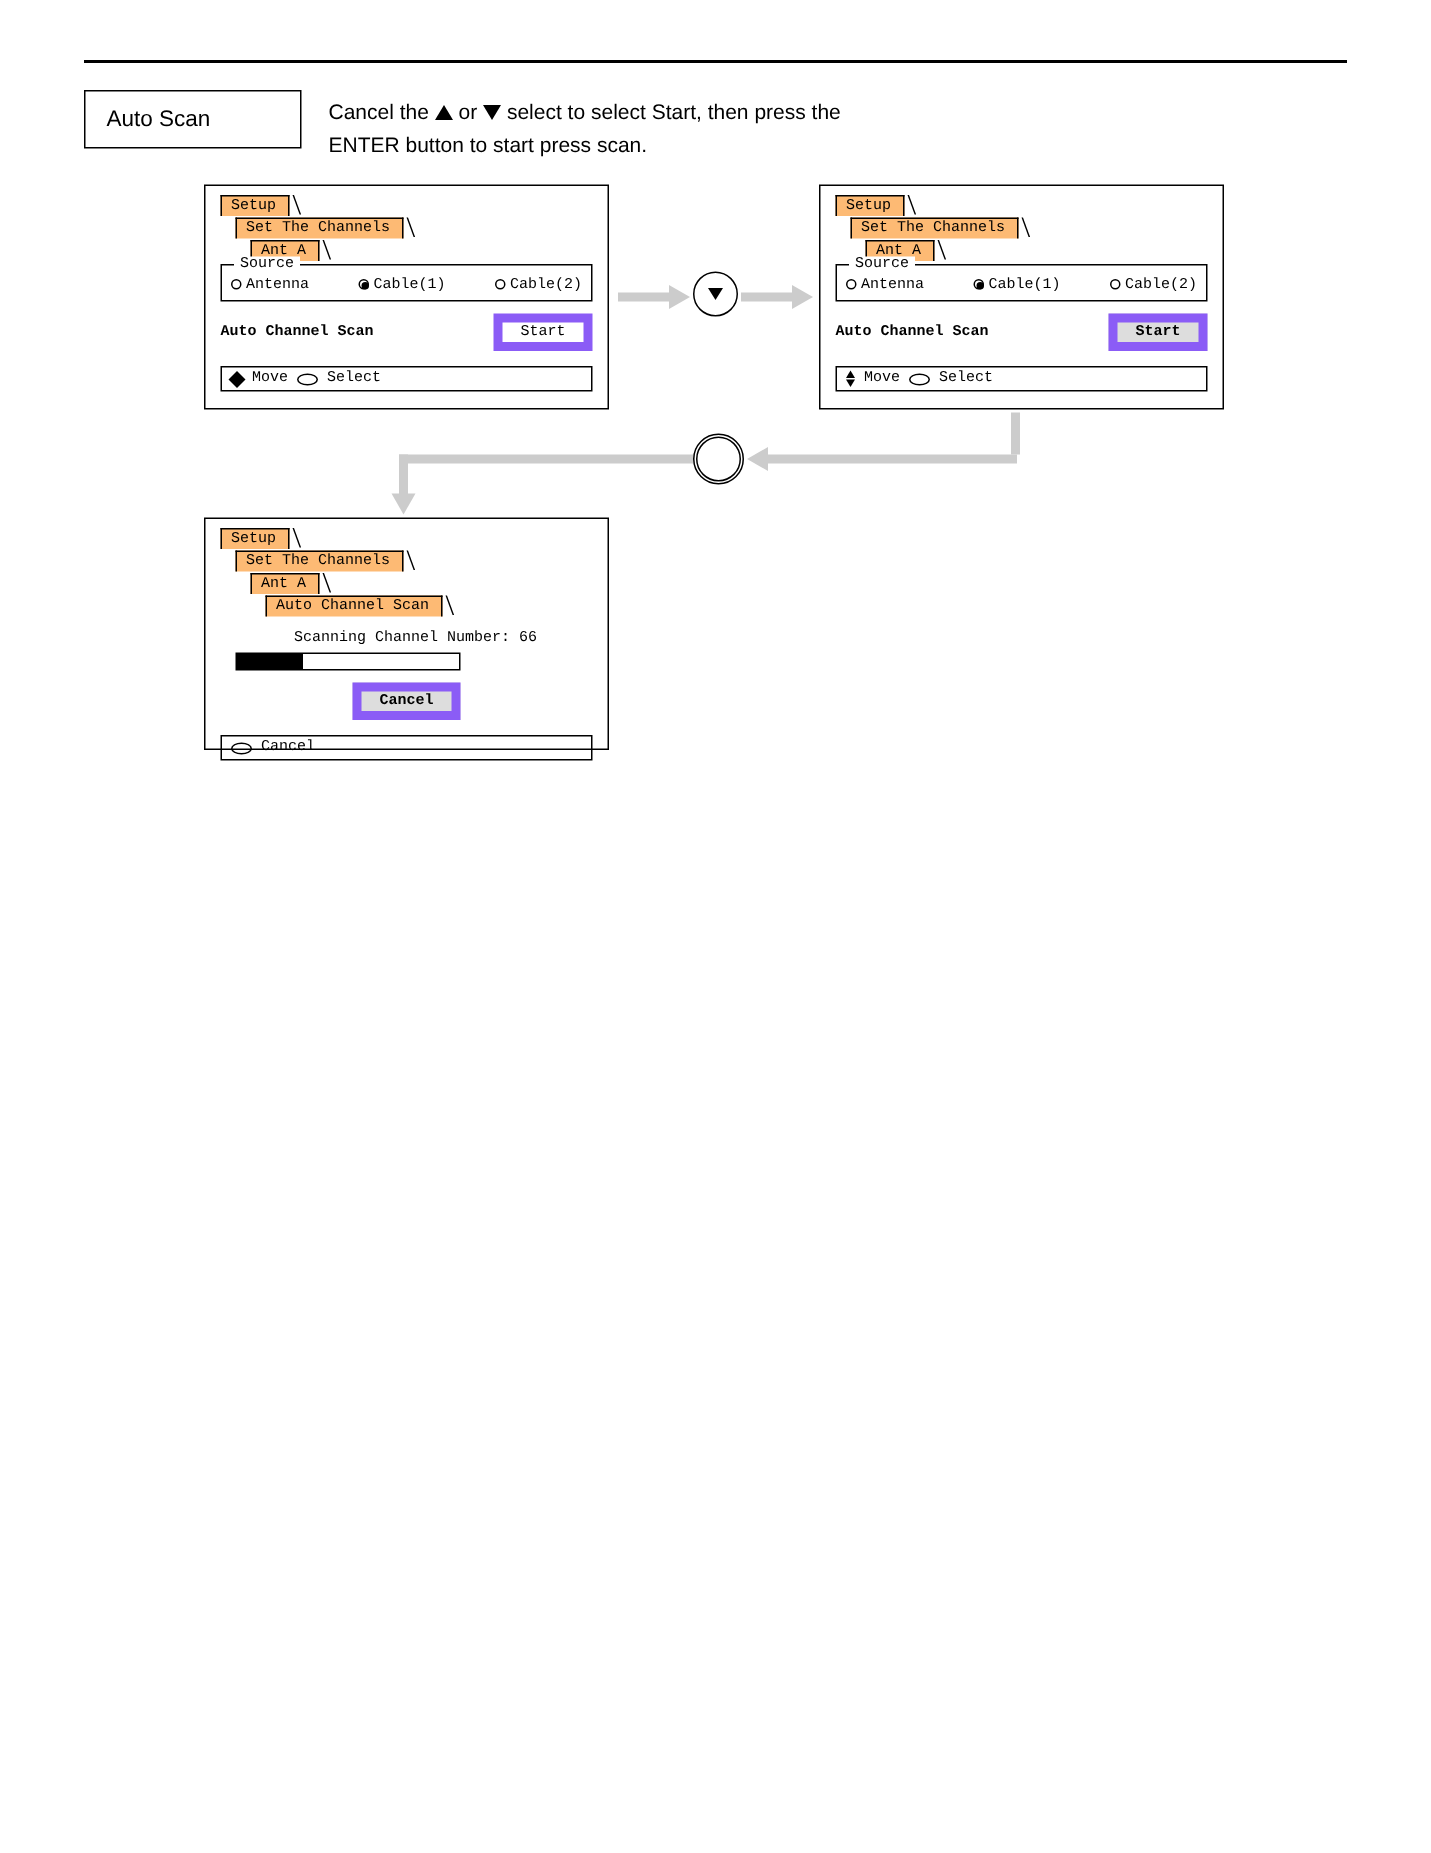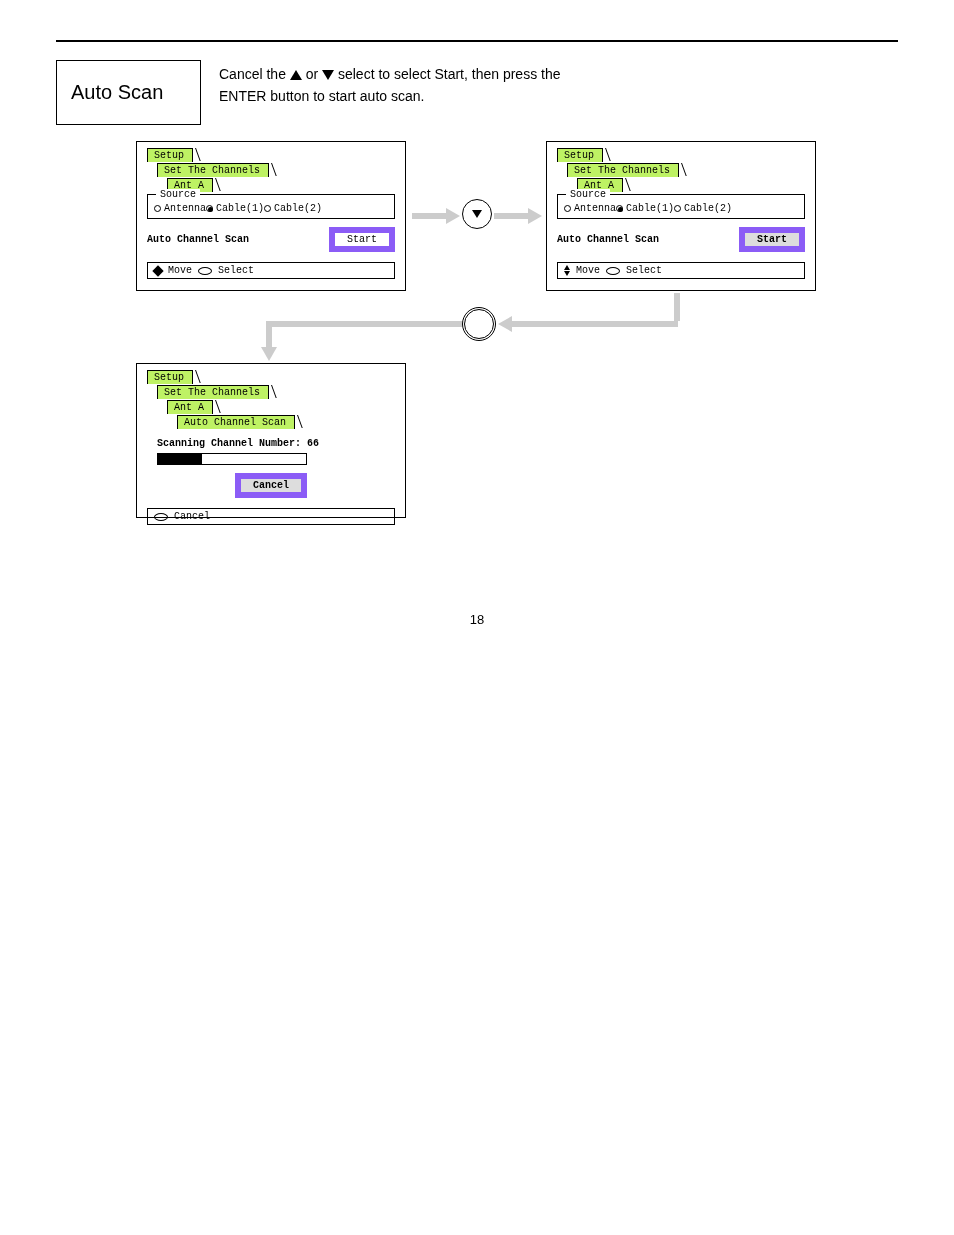--- a/index.html
+++ b/index.html
@@ -21,23 +21,23 @@
     border-top: 2px solid #000;
     margin: 0 0 18px 0;
   }
   .section-row {
     display: flex;
     align-items: flex-start;
     gap: 18px;
   }
   .section-label {
     border: 1.5px solid #000;
-    padding: 20px 14px;
+    padding: 10px 14px;
     min-width: 145px;
-    font-size: 20px;
+    font-size: 15px;
     font-weight: normal;
   }
   .section-text {
     font-size: 14px;
     line-height: 1.55;
     flex: 1;
     padding-top: 4px;
   }
   .tri-up, .tri-down {
     display: inline-block;
@@ -71,21 +71,21 @@
     font-size: 10px;
     padding: 6px 8px 4px 8px;
   }
   .menu.tall { height: 155px; padding-bottom: 8px; }
   .tab {
     display: inline-block;
     border: 1px solid #000;
     border-bottom: none;
     padding: 1px 8px 1px 6px;
     position: relative;
-    background: #bef264;
+    background: #fdba74;
     margin-bottom: -1px;
   }
   .tab::after {
     content: "";
     position: absolute;
     right: -4px; top: -1px;
     width: 10px; height: 100%;
     border-right: 1px solid #000;
     transform: skewX(20deg);
     transform-origin: top;
@@ -100,21 +100,21 @@
     padding: 2px 4px 4px 4px;
     position: relative;
   }
   .source-box .legend {
     position: absolute;
     top: -6px; left: 8px;
     background: #fff;
     padding: 0 4px;
     text-align: center;
   }
-  .source-box .opts { display: flex; padding: 6px 2px 0 2px; }
+  .source-box .opts { display: flex; justify-content: space-between; padding: 6px 2px 0 2px; }
   .radio { display: inline-block; }
   .radio .circ {
     display: inline-block;
     width: 7px; height: 7px;
     border: 1px solid #000;
     border-radius: 50%;
     margin-right: 3px;
     vertical-align: middle;
     position: relative;
   }
@@ -153,21 +153,21 @@
   }
   .updown .su { border-left:3px solid transparent;border-right:3px solid transparent;border-bottom:5px solid #000;}
   .updown .sd { border-left:3px solid transparent;border-right:3px solid transparent;border-top:5px solid #000;}
   .oval {
     display: inline-block;
     width: 14px; height: 8px;
     border: 1px solid #000;
     border-radius: 50%;
   }
   
-  .scan-text { margin: 10px 0 4px 12px; font-weight: bold; }
+  .scan-text { margin: 10px 0 4px 12px; font-weight: normal; text-align: center; }
   .progress {
     width: 150px; height: 12px;
     border: 1px solid #000;
     margin: 2px 0 8px 12px;
   }
   .progress .fill { height: 100%; background: #000; }
   .cancel-row { text-align: center; margin-bottom: 10px; }
   
   .h-arrow {
     height: 6px; background: #ccc; position: absolute;
@@ -231,21 +231,21 @@
   <div class="section-row">
     <div class="section-label">
       <span>Auto Scan</span>
     </div>
     <div class="section-text">
       <span>Cancel the </span>
       <span class="tri-up"></span>
       <span> or </span>
       <span class="tri-down"></span>
       <span> select to select Start, then press the</span><br>
-      <span>ENTER button to start auto scan.</span>
+      <span>ENTER button to start press scan.</span>
     </div>
   </div>
 
   <div class="flow">
 
     <div class="menu" style="left:80px; top:0;">
       <div class="tab-stack">
         <span class="tab"><span>Setup</span></span>
         <div class="level"><span class="tab"><span>Set The Channels</span></span></div>
         <div class="level2"><span class="tab"><span>Ant A</span></span></div>
@@ -326,14 +326,13 @@
         <span class="btn hi">Cancel</span>
       </div>
       <div class="nav-bar">
         <span class="oval"></span>
         <span>Cancel</span>
       </div>
     </div>
 
   </div>
 
-  <div class="page-num">18</div>
 </div>
 
 </body></html>

